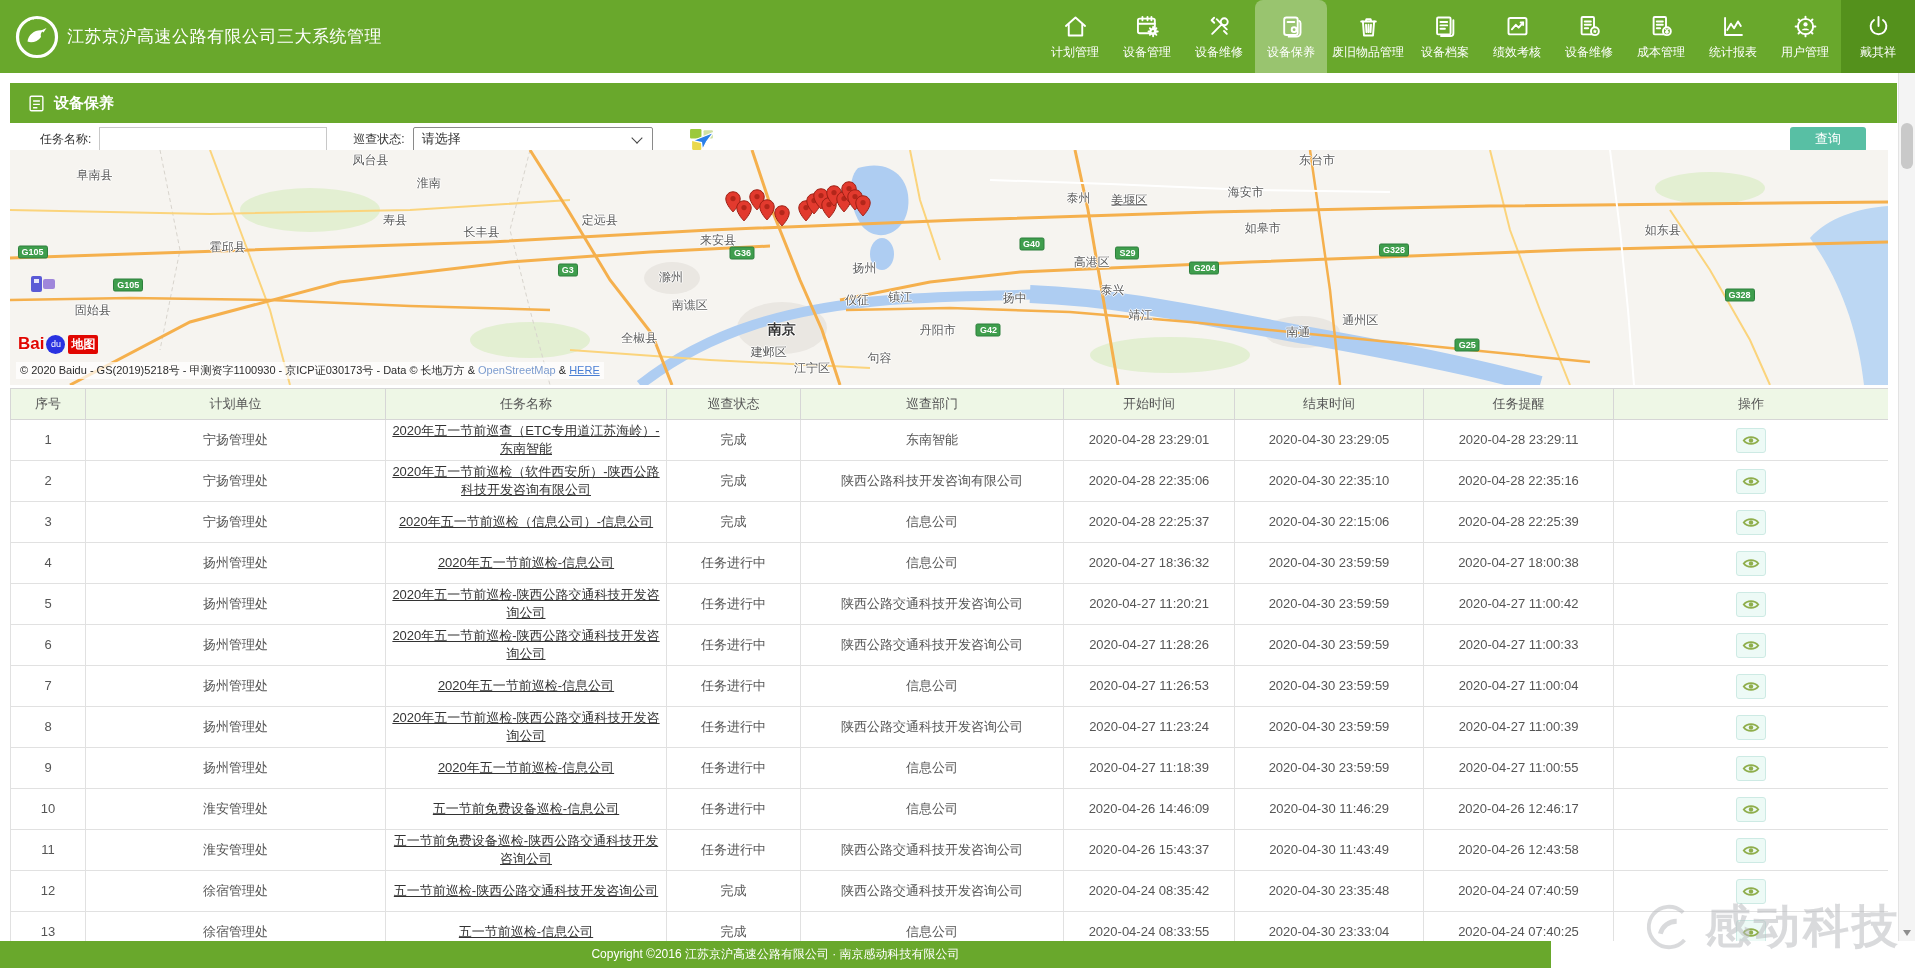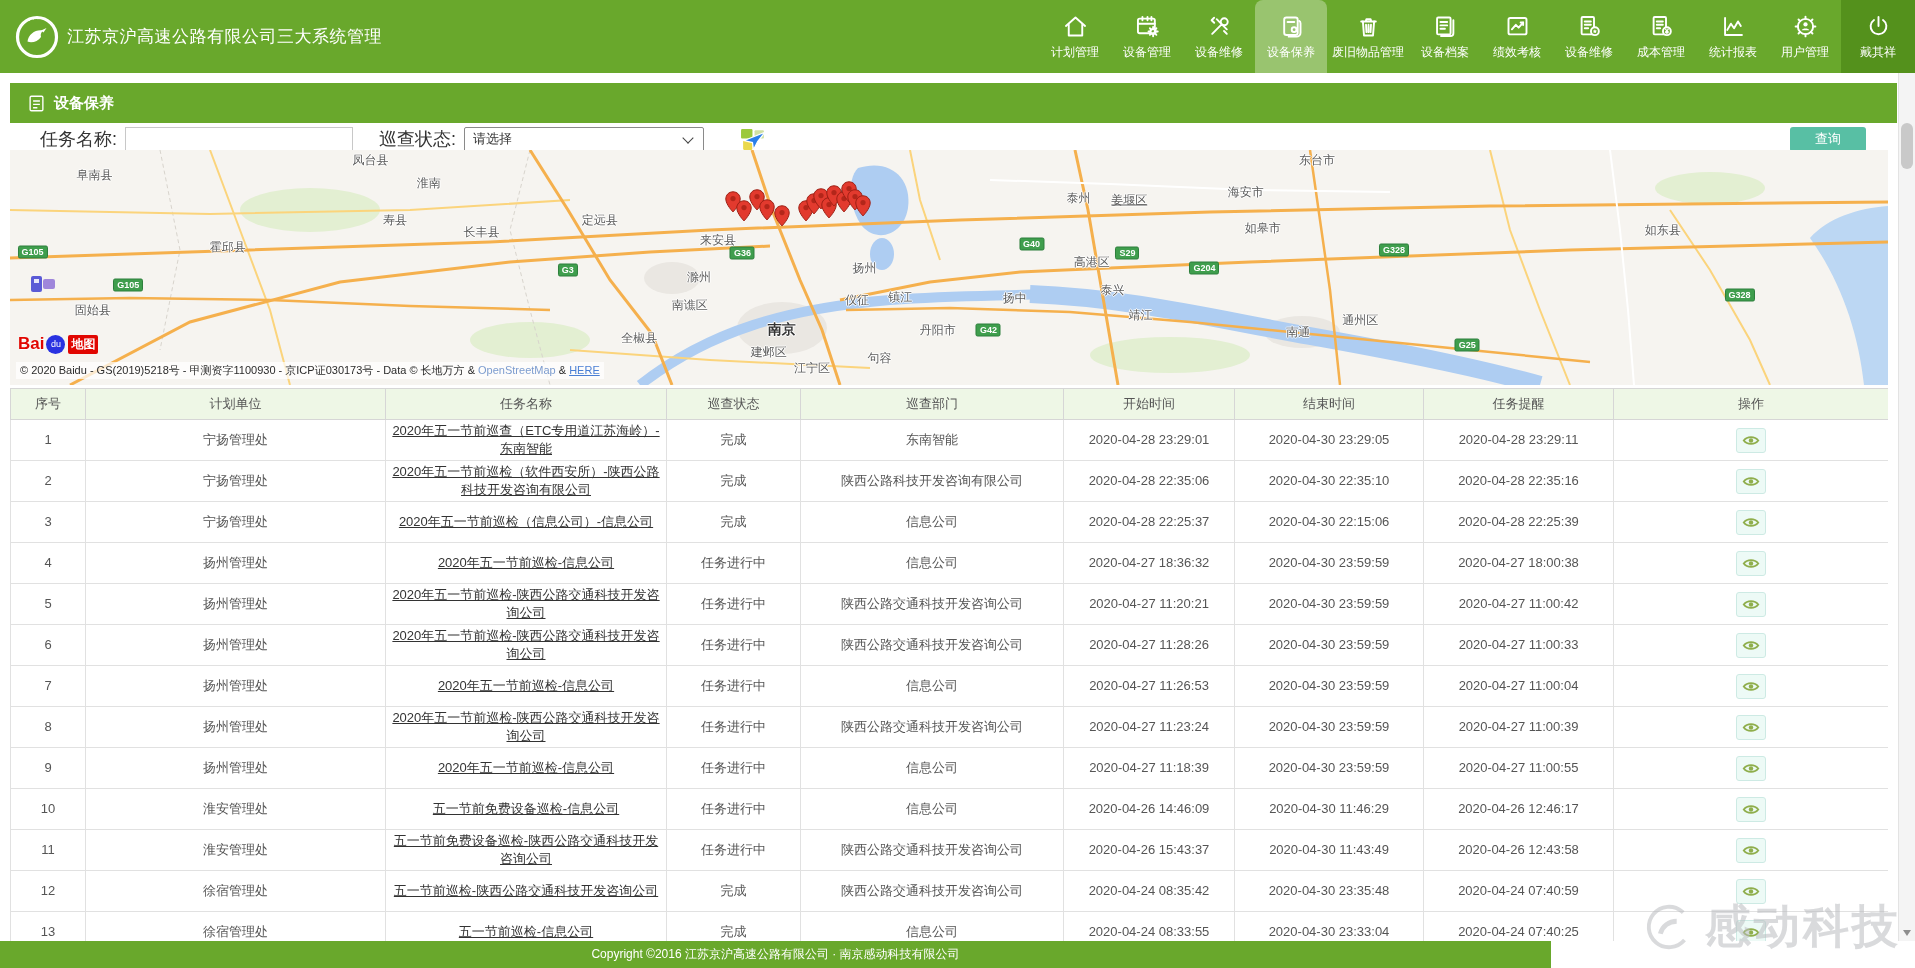--- a/index.html
+++ b/index.html
@@ -16,21 +16,21 @@
   .nav-item svg{width:27px;height:27px;display:block;}
   .nav-item.active{background:rgba(255,255,255,.32);border-radius:8px 8px 0 0;}
   .nav-item.user{background:#54911c;min-width:64px;}
 
   
   .subheader{position:absolute;left:10px;top:83px;width:1887px;height:40px;background:#69a82c;display:flex;align-items:center;gap:9px;padding-left:18px;box-sizing:border-box;color:#fff;font-size:15px;font-weight:bold;}
   .subheader svg{width:17px;height:19px;display:block;}
 
   
   .filter-row{position:absolute;left:10px;top:126px;width:1887px;height:26px;display:flex;align-items:center;box-sizing:border-box;}
-  .flabel{font-size:18px;color:#333;margin-left:30px;}
+  .flabel{font-size:12px;color:#333;margin-left:30px;}
   .f-input{margin-left:8px;width:228px;height:24px;border:1px solid #c8c8c8;box-sizing:border-box;font-size:13px;padding:0 6px;outline:none;}
   .flabel.second{margin-left:26px;}
   .f-select{margin-left:8px;width:240px;height:25px;border:1px solid #8a8a8a;border-radius:2px;background:#fff;display:flex;align-items:center;justify-content:space-between;font-size:13px;color:#333;padding-left:8px;box-sizing:border-box;cursor:pointer;}
   .caret{width:7px;height:7px;border-right:1.6px solid #444;border-bottom:1.6px solid #444;transform:rotate(45deg);margin-right:11px;margin-top:-3px;}
   .locate-ic{margin-left:36px;width:27px;height:27px;cursor:pointer;}
   .locate-ic svg{width:27px;height:27px;display:block;}
   .query-btn{margin-left:auto;margin-right:31px;width:76px;height:25px;background:#58bfa4;color:#fff;font-size:13px;border:none;border-radius:3px;cursor:pointer;}
 
   
   .map{position:absolute;left:10px;top:150px;width:1878px;height:235px;background:#f6f4f0;overflow:hidden;cursor:grab;}
@@ -282,21 +282,21 @@
         <span class="map-label" style="left: 4.5%; top: 10.6%;">阜南县</span>
         <span class="map-label" style="left: 19.2%; top: 4.3%;">凤台县</span>
         <span class="map-label" style="left: 22.3%; top: 14%;">淮南</span>
         <span class="map-label" style="left: 20.5%; top: 29.8%;">寿县</span>
         <span class="map-label" style="left: 11.6%; top: 41.3%;">霍邱县</span>
         <span class="map-label" style="left: 4.4%; top: 68.1%;">固始县</span>
         <span class="map-label" style="left: 25.1%; top: 34.9%;">长丰县</span>
         <span class="map-label" style="left: 31.4%; top: 29.8%;">定远县</span>
         <span class="map-label" style="left: 37.7%; top: 38.3%;">来安县</span>
         <span class="map-label" style="left: 44.1%; top: 19.6%;">天长</span>
-        <span class="map-label" style="left: 35.2%; top: 54%; margin-left: 28px;">滁州</span>
+        <span class="map-label" style="left: 35.2%; top: 54%;">滁州</span>
         <span class="map-label" style="left: 36.2%; top: 66%;">南谯区</span>
         <span class="map-label" style="left: 33.5%; top: 80%;">全椒县</span>
         <span class="map-label city" style="left: 41.1%; top: 76.6%;">南京</span>
         <span class="map-label" style="left: 40.4%; top: 86%;">建邺区</span>
         <span class="map-label" style="left: 42.7%; top: 92.8%;">江宁区</span>
         <span class="map-label" style="left: 45.1%; top: 63.8%;">仪征</span>
         <span class="map-label" style="left: 45.5%; top: 50.2%;">扬州</span>
         <span class="map-label" style="left: 47.4%; top: 62.6%;">镇江</span>
         <span class="map-label" style="left: 49.4%; top: 76.6%;">丹阳市</span>
         <span class="map-label" style="left: 46.3%; top: 88.5%;">句容</span>

